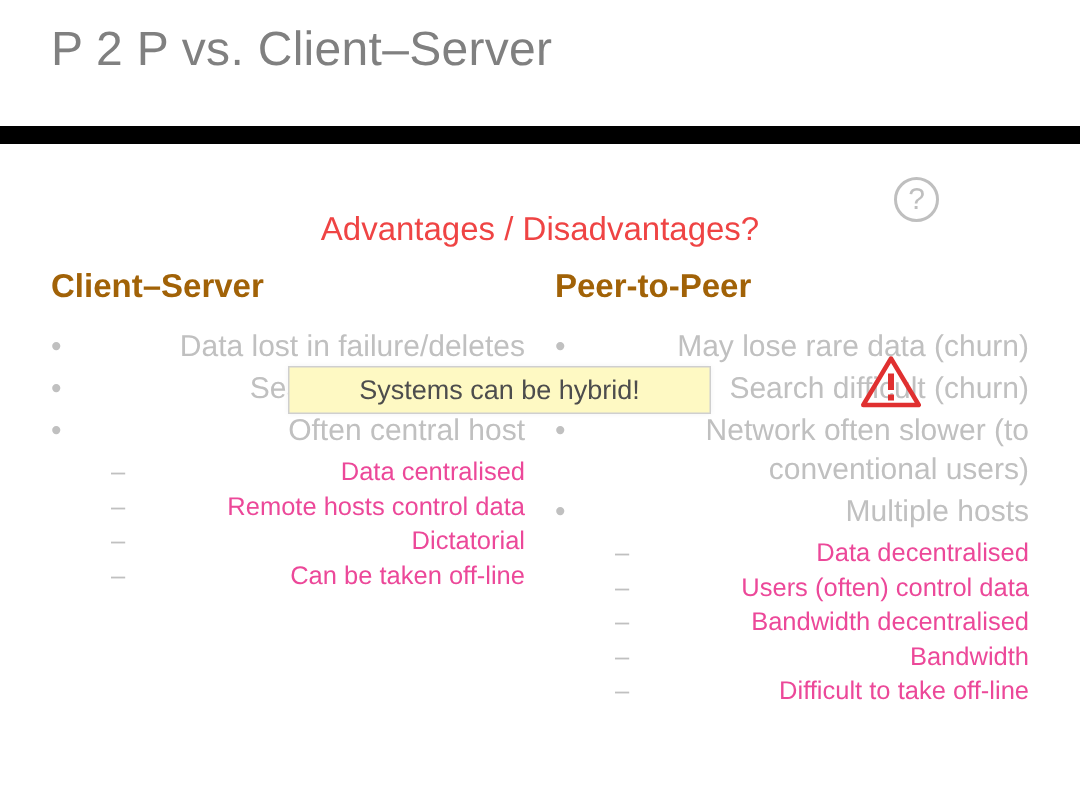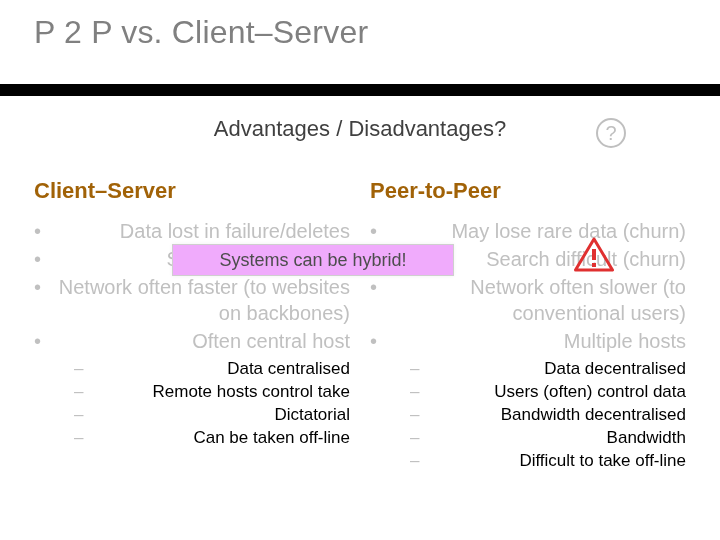--- a/index.html
+++ b/index.html
@@ -30,26 +30,26 @@
   .bar {
     position: absolute;
     left: 0;
     top: 84px;
     width: 720px;
     height: 12px;
     background: #000;
   }
   .subq {
     position: absolute;
-    top: 116px;
+    top: 140px;
     width: 720px;
     text-align: center;
     font-size: 22px;
     font-weight: 300;
-    color: #404040;
+    color: #ef4444;
   }
   .qmark {
     position: absolute;
     top: 118px;
     right: 94px;
     width: 30px;
     height: 30px;
     border: 2px solid #bfbfbf;
     border-radius: 50%;
     display: flex;
@@ -98,41 +98,41 @@
     left: 0;
     top: 0;
     color: #c0c0c0;
   }
   ul.lv2 {
     list-style: none;
     padding: 0;
     margin: 4px 0 0 22px;
     font-size: 17px;
     font-weight: 300;
-    color: #000000;
+    color: #ec4899;
   }
   ul.lv2 > li {
     position: relative;
     padding-left: 18px;
     line-height: 1.35;
   }
   ul.lv2 > li::before {
     content: "–";
     position: absolute;
     left: 0;
     top: 0;
     color: #c0c0c0;
   }
   .callout {
     position: absolute;
     top: 244px;
-    left: 172px;
+    left: 192px;
     width: 280px;
     height: 30px;
-    background: #f0abfc;
+    background: #fef9c3;
     border: 1px solid #cfcfcf;
     box-shadow: 0 0 4px rgba(0,0,0,0.05);
     display: flex;
     align-items: center;
     justify-content: center;
     font-size: 18px;
     font-weight: 300;
     color: #4d4d4d;
     text-align: center;
   }
@@ -156,26 +156,25 @@
   <div class="subq">Advantages / Disadvantages?</div>
   <div class="qmark">?</div>
 
   <div class="cols">
 
     <div class="col">
       <div class="col-h">Client–Server</div>
       <ul class="lv1">
         <li>Data lost in failure/deletes</li>
         <li>Search easier/hybrid</li>
-        <li>Network often faster (to websites on backbones)</li>
         <li>
           <span>Often central host</span>
           <ul class="lv2">
             <li>Data centralised</li>
-            <li>Remote hosts control take</li>
+            <li>Remote hosts control data</li>
             <li>Dictatorial</li>
             <li>Can be taken off-line</li>
           </ul>
         </li>
       </ul>
     </div>
 
     <div class="col">
       <div class="col-h">Peer-to-Peer</div>
       <ul class="lv1">

